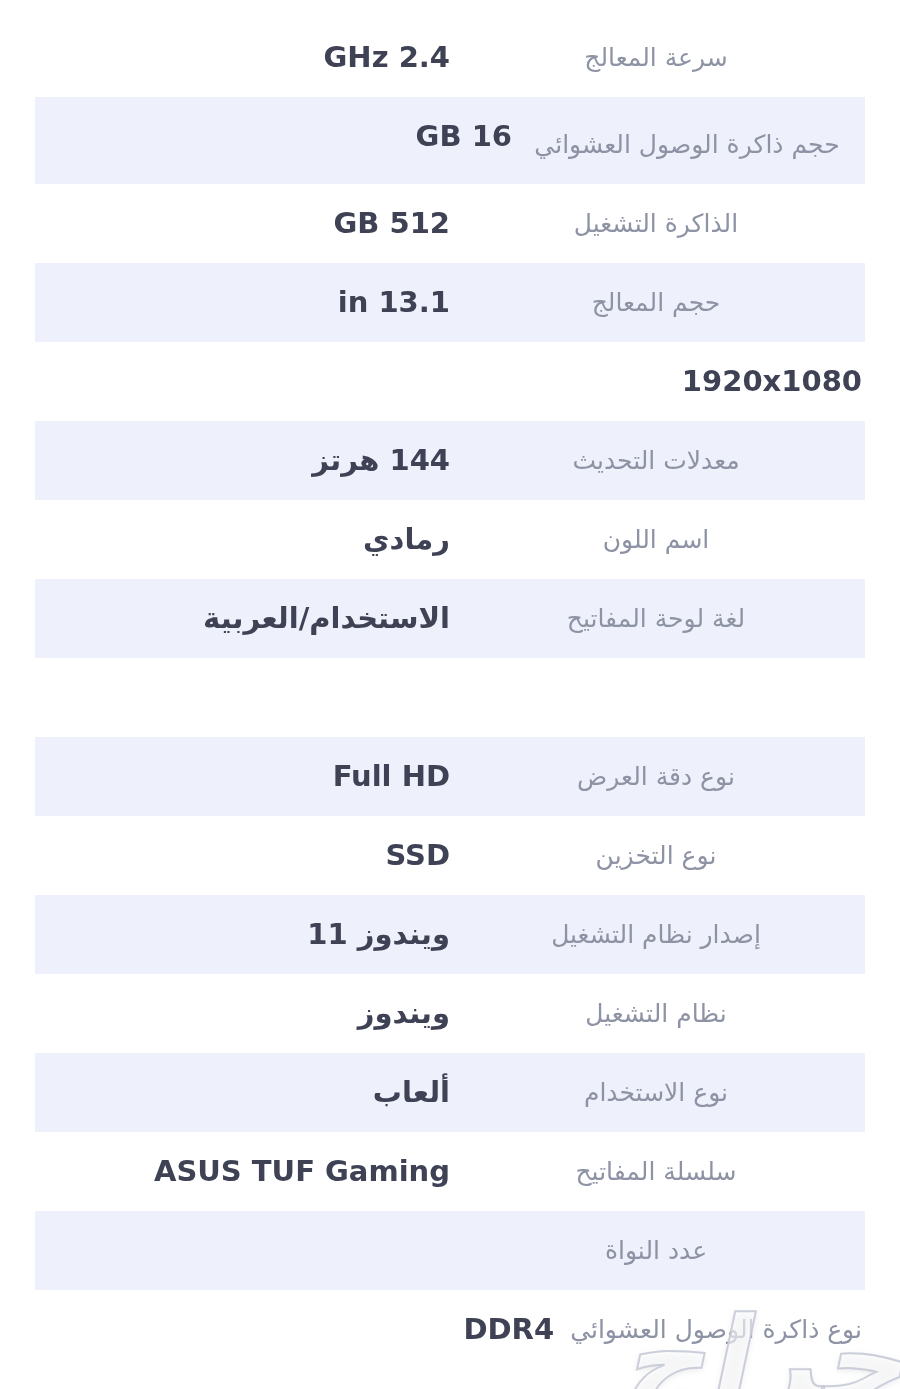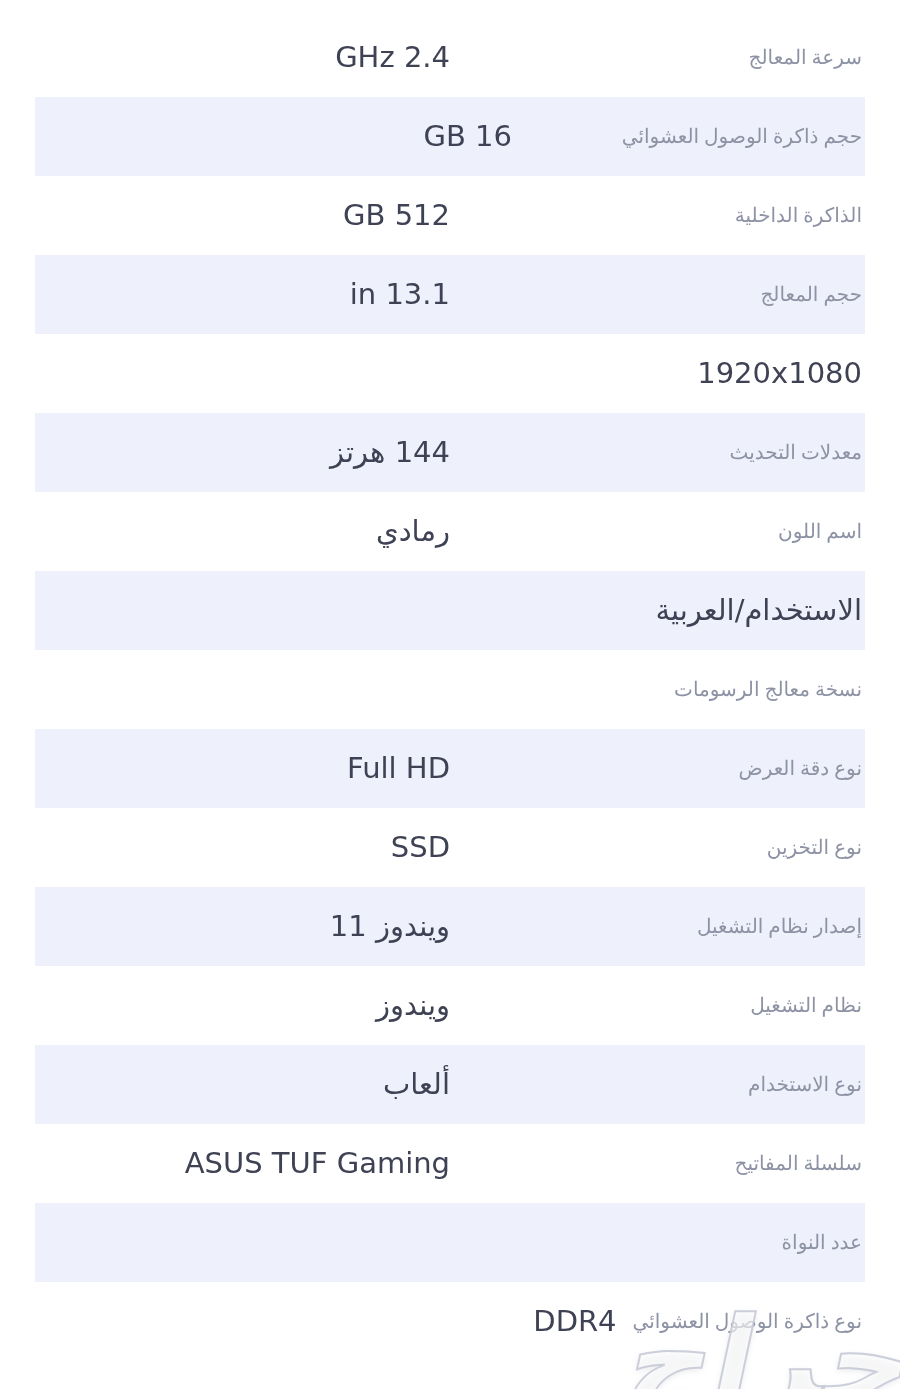--- a/index.html
+++ b/index.html
@@ -24,37 +24,38 @@
     box-sizing: border-box;
     min-height: 79px;
     padding: 19px 3px;
   }
   .spec-row:nth-child(even) {
     background: #eef1fb;
   }
   .spec-label {
     flex: 0 0 50%;
     box-sizing: border-box;
-    font-size: 20px;
+    font-size: 25px;
     line-height: 41px;
     color: #8d92a4;
-    text-align: right;
-    font-family: Liberation Serif, serif;
+    text-align: center;
   }
   
   .spec-row:nth-child(2) .spec-label {
     max-width: 350px;
+    margin-top: 8px;
   }
   .spec-value {
     flex: 0 0 50%;
     box-sizing: border-box;
     font-size: 29px;
     line-height: 41px;
     color: #3e4254;
     text-align: start;
+    font-weight: bold;
   }
   
   .spec-row:last-child {
     justify-content: flex-start;
   }
   .spec-row:last-child .spec-label {
     flex: 0 1 auto;
     white-space: nowrap;
     margin-inline-end: 16px;
   }
@@ -85,21 +86,21 @@
     <div class="spec-label">سرعة المعالج</div>
     <div class="spec-value">2.4 GHz</div>
   </div>
 
   <div class="spec-row">
     <div class="spec-label">حجم ذاكرة الوصول العشوائي</div>
     <div class="spec-value">16 GB</div>
   </div>
 
   <div class="spec-row">
-    <div class="spec-label">الذاكرة الداخلية</div>
+    <div class="spec-label">الذاكرة التشغيل</div>
     <div class="spec-value">512 GB</div>
   </div>
 
   <div class="spec-row">
     <div class="spec-label">حجم المعالج</div>
     <div class="spec-value">13.1 in</div>
   </div>
 
   <div class="spec-row">
     <div class="spec-value">1920x1080</div>
@@ -109,25 +110,25 @@
     <div class="spec-label">معدلات التحديث</div>
     <div class="spec-value">144 هرتز</div>
   </div>
 
   <div class="spec-row">
     <div class="spec-label">اسم اللون</div>
     <div class="spec-value">رمادي</div>
   </div>
 
   <div class="spec-row">
+    <div class="spec-label">لغة لوحة المفاتيح</div>
     <div class="spec-value">الاستخدام/العربية</div>
   </div>
 
   <div class="spec-row">
-    <div class="spec-label">نسخة معالج الرسومات</div>
   </div>
 
   <div class="spec-row">
     <div class="spec-label">نوع دقة العرض</div>
     <div class="spec-value">Full HD</div>
   </div>
 
   <div class="spec-row">
     <div class="spec-label">نوع التخزين</div>
     <div class="spec-value">SSD</div>

